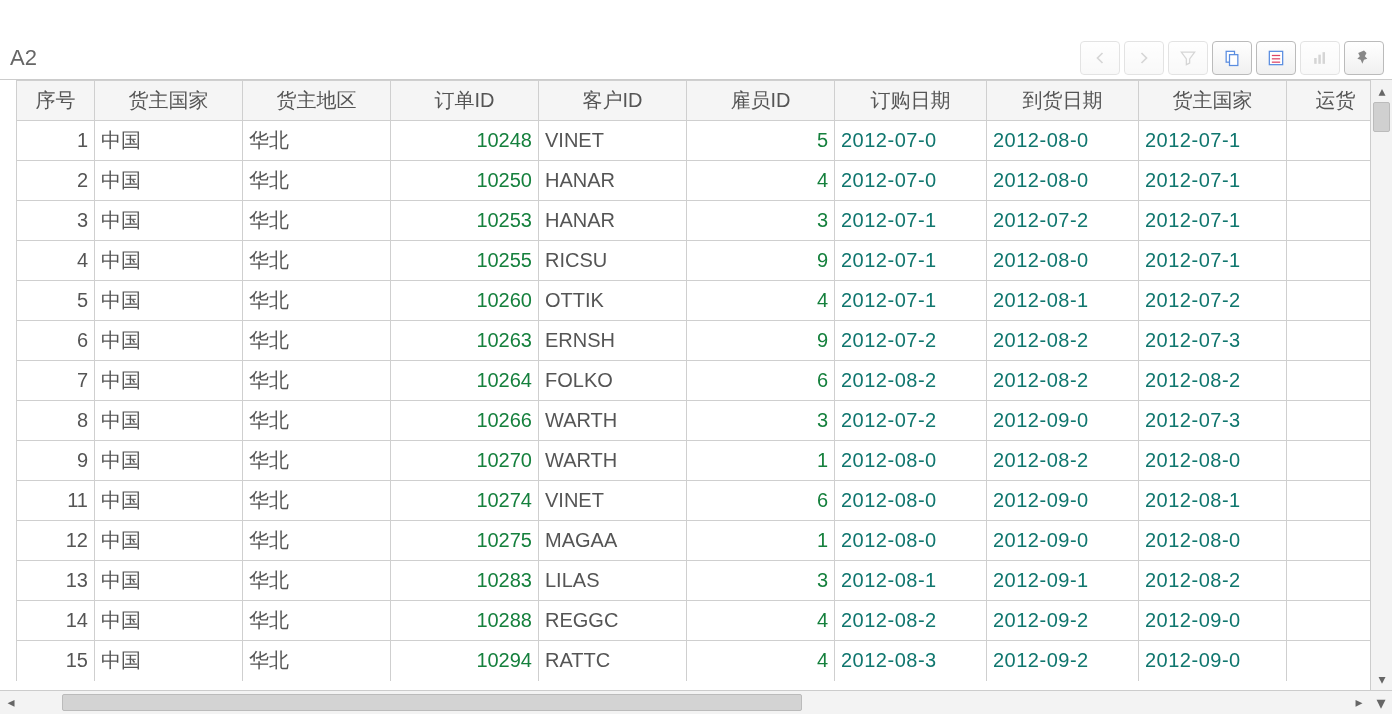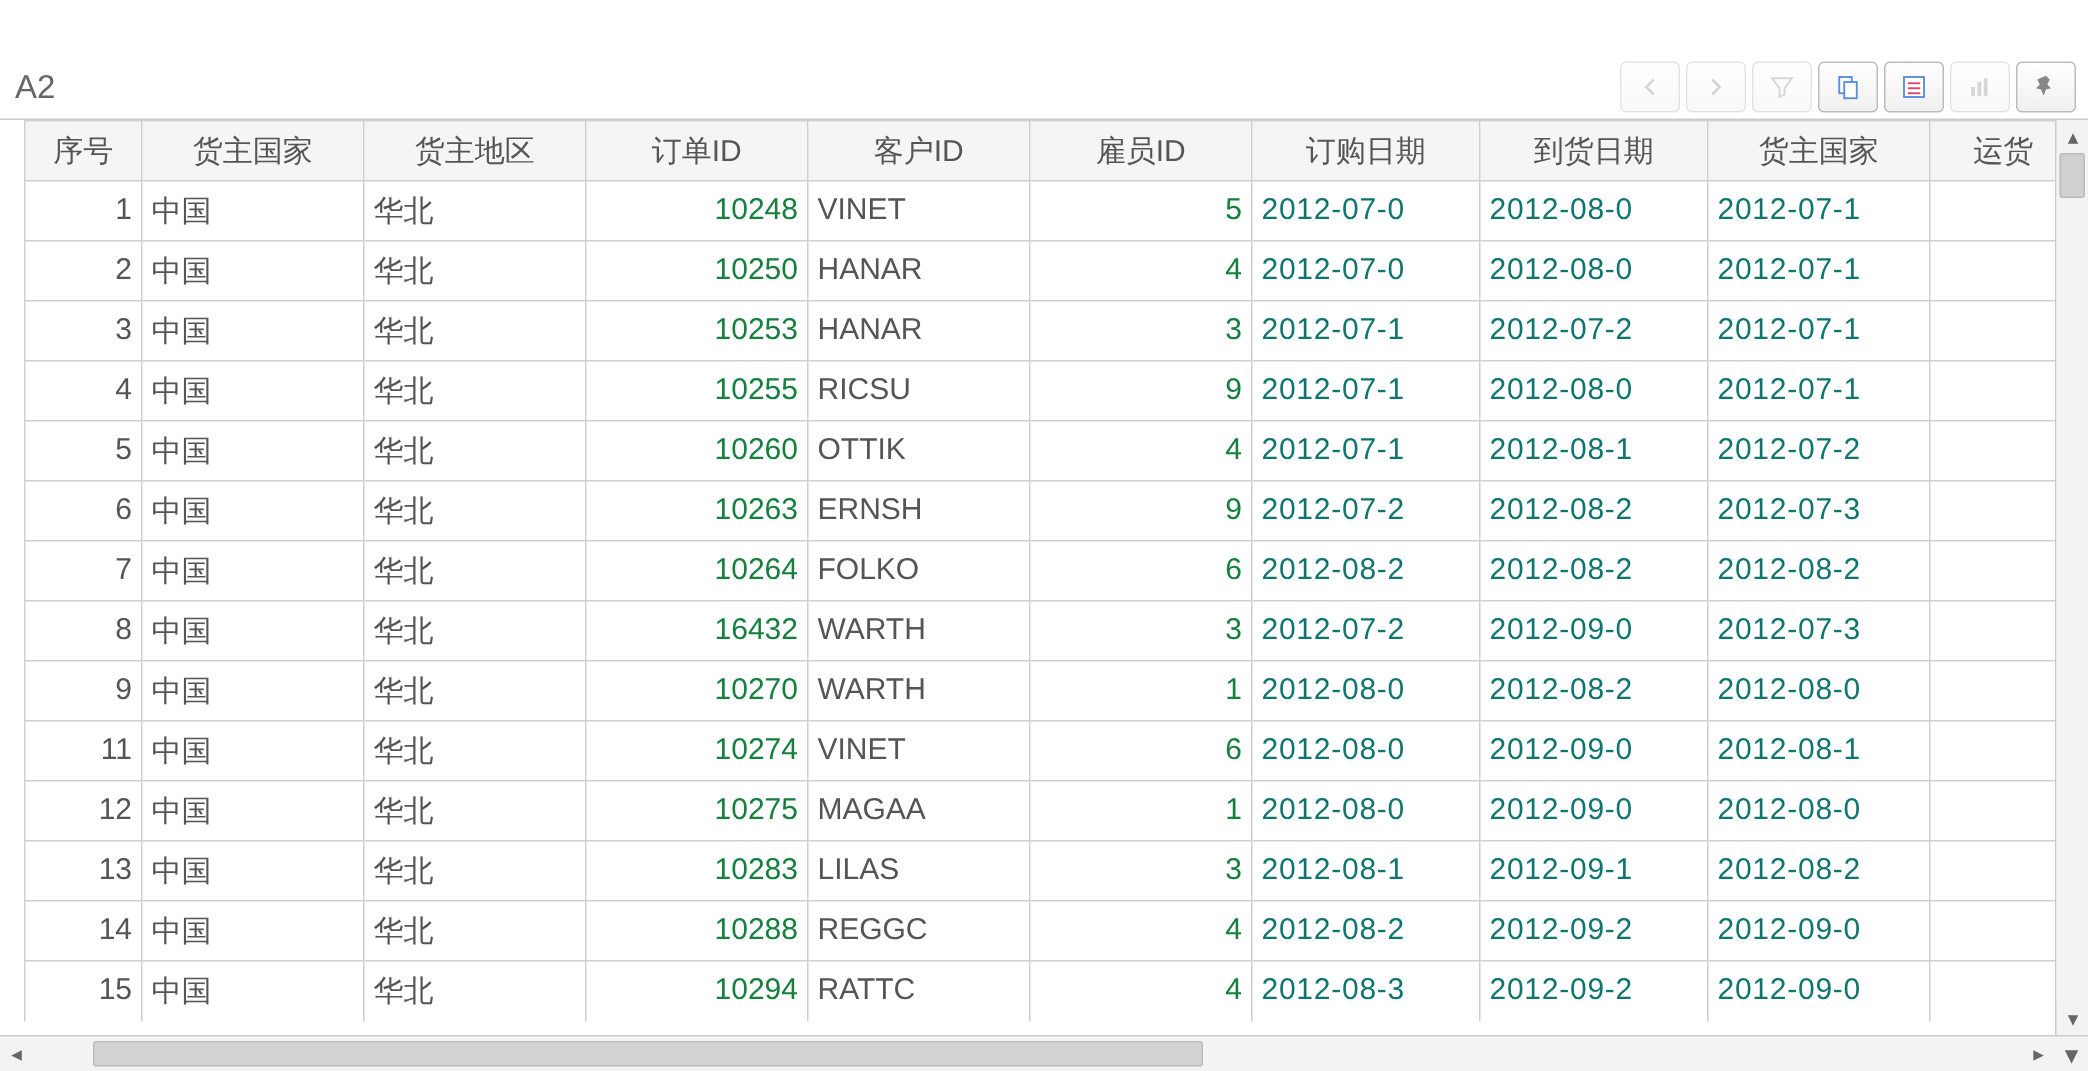--- a/index.html
+++ b/index.html
@@ -306,21 +306,21 @@
             <td class="blue-num">6</td>
             <td class="date">2012-08-2</td>
             <td class="date">2012-08-2</td>
             <td class="date">2012-08-2</td>
             <td class="txt"></td>
           </tr>
           <tr>
             <td class="num-right">8</td>
             <td class="txt">中国</td>
             <td class="txt">华北</td>
-            <td class="blue-num">16432</td>
+            <td class="blue-num">10266</td>
             <td class="txt">WARTH</td>
             <td class="blue-num">3</td>
             <td class="date">2012-07-2</td>
             <td class="date">2012-09-0</td>
             <td class="date">2012-07-3</td>
             <td class="txt"></td>
           </tr>
           <tr>
             <td class="num-right">9</td>
             <td class="txt">中国</td>

